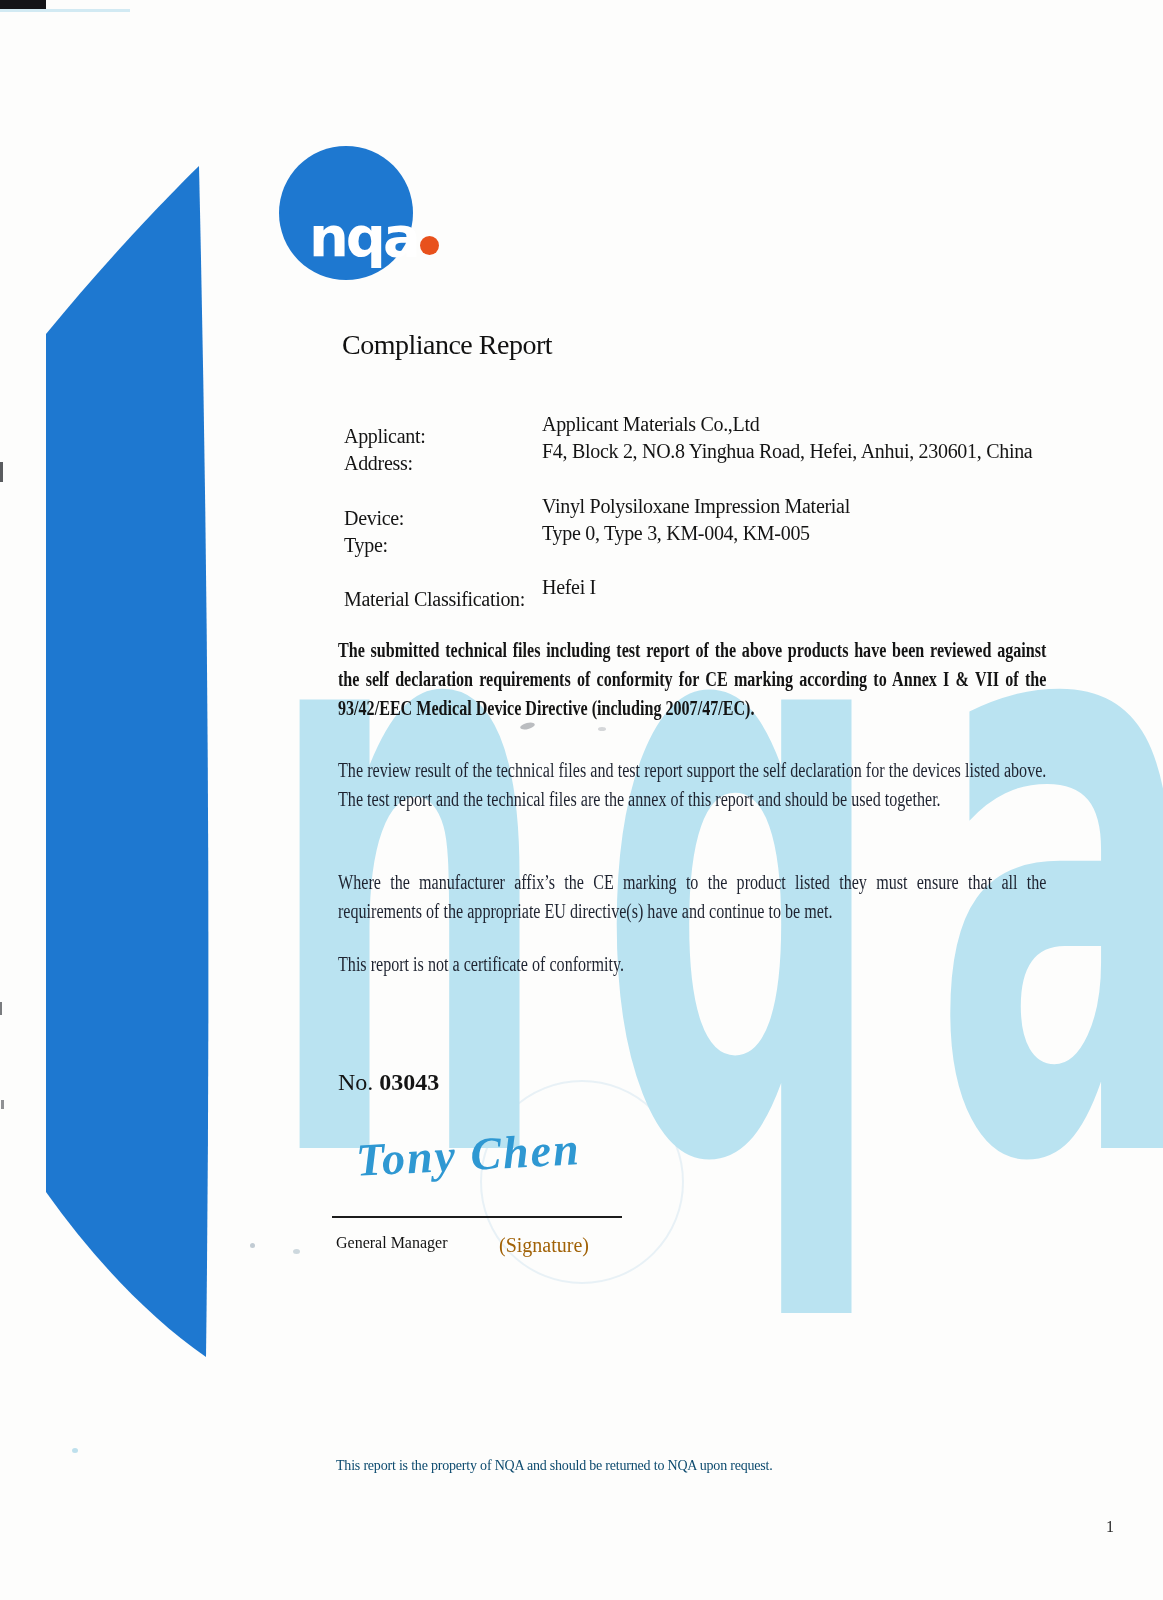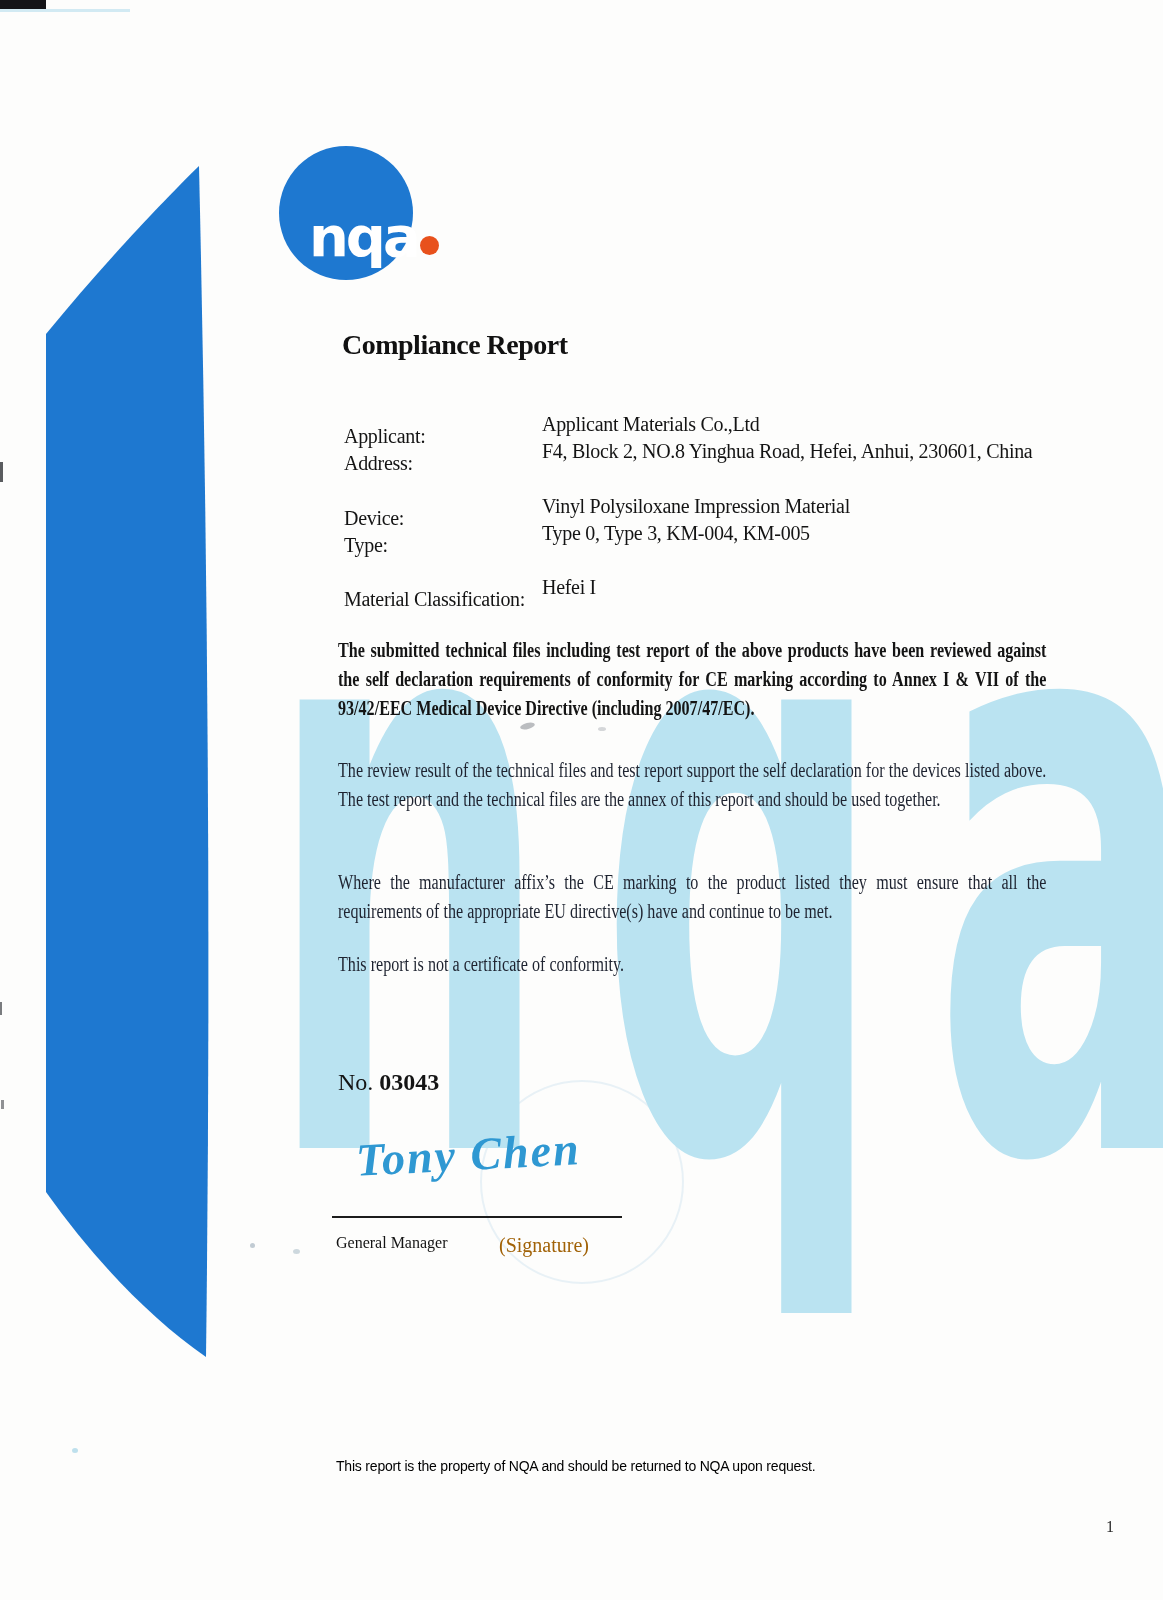--- a/index.html
+++ b/index.html
@@ -48,21 +48,21 @@
   .logo-text{
     position:absolute;left:30px;top:63px;
     font-family:"DejaVu Sans", sans-serif;font-weight:bold;
     font-size:56px;line-height:1;letter-spacing:-3px;color:#ffffff;
   }
   .logo-dot{position:absolute;left:141px;top:90px;width:19px;height:19px;border-radius:50%;}
   
   .content{position:absolute;left:0;top:0;width:100%;height:100%;z-index:2;}
   .title{
     position:absolute;left:342px;top:329px;
-    font-size:28px;font-weight:bold;letter-spacing:-0.5px;color:#111;
+    font-size:28px;font-weight:normal;letter-spacing:-0.5px;color:#111;
   }
   .frow{position:absolute;font-size:20px;letter-spacing:-0.3px;white-space:nowrap;color:#141414;}
   .frow .lab{position:absolute;left:0;top:12px;}
   .frow .val{position:absolute;left:198px;top:0;}
   .r1{left:344px;top:413px;}
   .r2{left:344px;top:440px;}
   .r3{left:344px;top:495px;}
   .r4{left:344px;top:522px;}
   .r5{left:344px;top:576px;}
   .para{
@@ -83,22 +83,22 @@
     font-style:italic;font-weight:bold;
     font-size:46px;letter-spacing:2px;
     transform:rotate(-3deg);
     white-space:nowrap;
   }
   .sig-line{position:absolute;left:332px;top:1216px;width:290px;height:2px;background:#1c1c1c;}
   .sig-role{position:absolute;left:336px;top:1234px;font-size:16px;color:#141414;white-space:nowrap;}
   .sig-label{position:absolute;left:499px;top:1234px;font-size:20px;color:#a16207;white-space:nowrap;}
   .footer{
     position:absolute;left:336px;top:1458px;
-    font-family:Liberation Sans, sans-serif;
-    font-size:14px;letter-spacing:-0.2px;color:#000000;white-space:nowrap;
+    font-family:Liberation Serif, serif;
+    font-size:14px;letter-spacing:-0.2px;color:#0c4a6e;white-space:nowrap;
   }
   .pagenum{position:absolute;left:1106px;top:1518px;font-size:16px;color:#2a2a2a;}
 </style>
 </head>
 <body>
 
 <div class="page">
 
   <div class="corner-mark"></div>
   <div class="corner-underline"></div>

